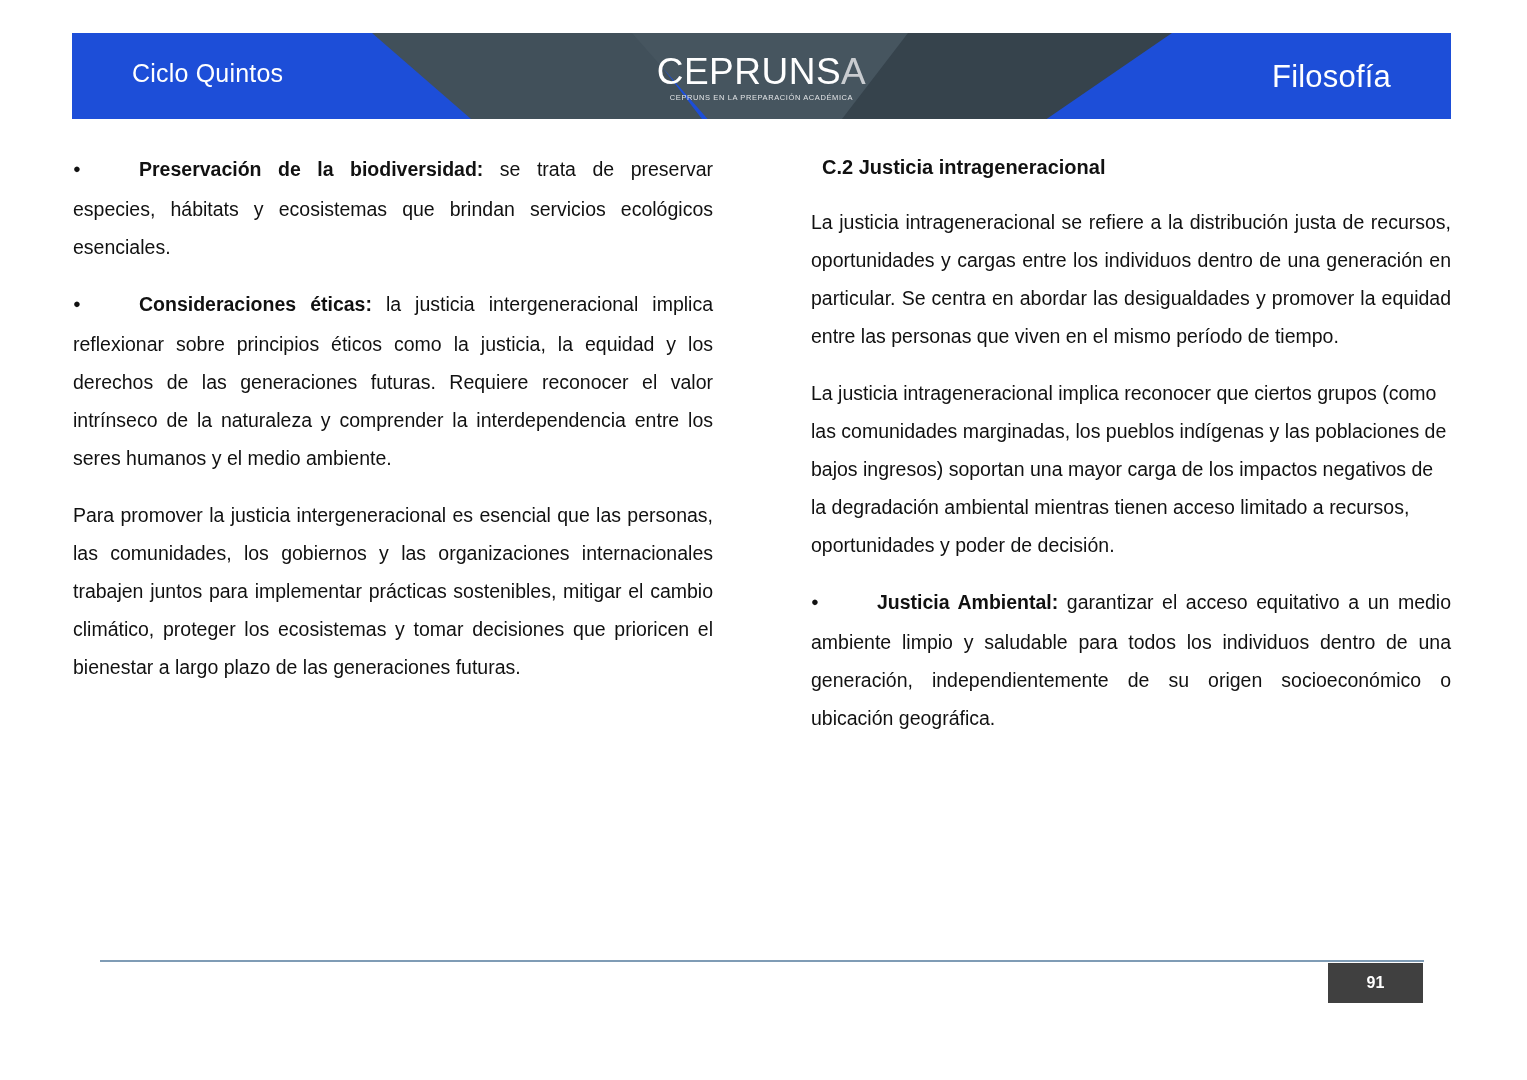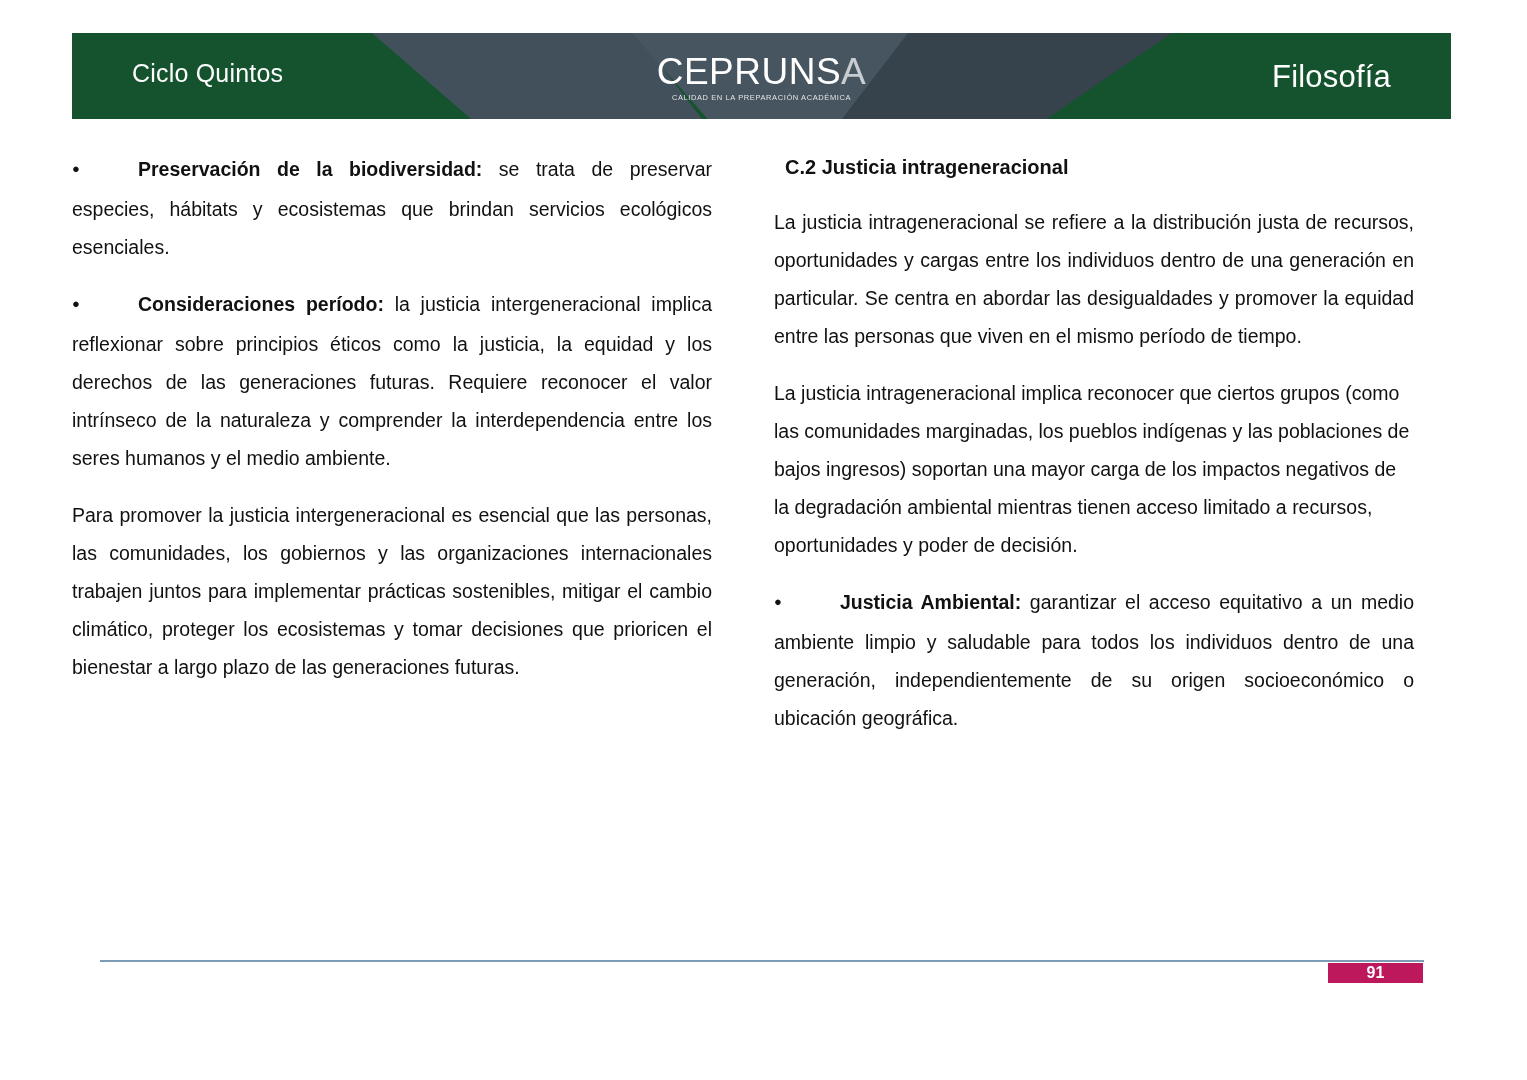--- a/index.html
+++ b/index.html
@@ -16,21 +16,21 @@
     overflow: hidden;
   }
 
   
   .page-header {
     position: absolute;
     left: 72px;
     top: 33px;
     width: 1379px;
     height: 86px;
-    background: #14532d;
+    background: #1d4ed8;
     overflow: hidden;
   }
   .header-shape-a {
     position: absolute;
     top: 0;
     left: 560px;
     width: 420px;
     height: 86px;
     background: #46555f;
     clip-path: polygon(0 0, 100% 0, 72% 100%, 18% 100%);
@@ -98,21 +98,22 @@
   }
 
   
   .content {
     position: absolute;
     left: 72px;
     top: 150px;
     width: 1379px;
     height: 780px;
     display: flex;
-    gap: 62px;
+    gap: 98px;
+    justify-content: flex-end;
   }
   .column {
     width: 640px;
   }
   p {
     margin: 0 0 19px 0;
     font-size: 19.5px;
     line-height: 38px;
     text-align: justify;
     color: #111111;
@@ -153,22 +154,22 @@
     top: 960px;
     width: 1324px;
     height: 2px;
     background: #7f9cb5;
   }
   .page-number-box {
     position: absolute;
     right: 104px;
     top: 963px;
     width: 95px;
-    height: 20px;
-    background: #be185d;
+    height: 40px;
+    background: #404040;
     color: #ffffff;
     font-size: 16px;
     font-weight: bold;
     display: flex;
     align-items: center;
     justify-content: center;
     text-align: right;
   }
 </style>
 </head>
@@ -176,33 +177,33 @@
 
 <div class="page-header">
   <div class="header-shape-c"></div>
   <div class="header-shape-a"></div>
   <div class="header-shape-b"></div>
 
   <div class="header-left">Ciclo Quintos</div>
 
   <div class="header-logo">
     <span class="logo-main"><span>CEPRUNS</span><span class="accent">A</span></span>
-    <span class="logo-sub">CALIDAD EN LA PREPARACIÓN ACADÉMICA</span>
+    <span class="logo-sub">CEPRUNS EN LA PREPARACIÓN ACADÉMICA</span>
   </div>
 
   <div class="header-right">Filosofía</div>
 </div>
 
 <div class="content">
 
   <div class="column">
 
     <p class="bullet-para"><span class="bullet-dot"></span><strong>Preservación de la biodiversidad:</strong><span> se trata de preservar especies, hábitats y ecosistemas que brindan servicios ecológicos esenciales.</span></p>
 
-    <p class="bullet-para"><span class="bullet-dot"></span><strong>Consideraciones período:</strong><span> la justicia intergeneracional implica reflexionar sobre principios éticos como la justicia, la equidad y los derechos de las generaciones futuras. Requiere reconocer el valor intrínseco de la naturaleza y comprender la interdependencia entre los seres humanos y el medio ambiente.</span></p>
+    <p class="bullet-para"><span class="bullet-dot"></span><strong>Consideraciones éticas:</strong><span> la justicia intergeneracional implica reflexionar sobre principios éticos como la justicia, la equidad y los derechos de las generaciones futuras. Requiere reconocer el valor intrínseco de la naturaleza y comprender la interdependencia entre los seres humanos y el medio ambiente.</span></p>
 
     <p>Para promover la justicia intergeneracional es esencial que las personas, las comunidades, los gobiernos y las organizaciones internacionales trabajen juntos para implementar prácticas sostenibles, mitigar el cambio climático, proteger los ecosistemas y tomar decisiones que prioricen el bienestar a largo plazo de las generaciones futuras.</p>
 
   </div>
 
   <div class="column">
 
     <h3 class="subhead">C.2 Justicia intrageneracional</h3>
 
     <p>La justicia intrageneracional se refiere a la distribución justa de recursos, oportunidades y cargas entre los individuos dentro de una generación en particular. Se centra en abordar las desigualdades y promover la equidad entre las personas que viven en el mismo período de tiempo.</p>

